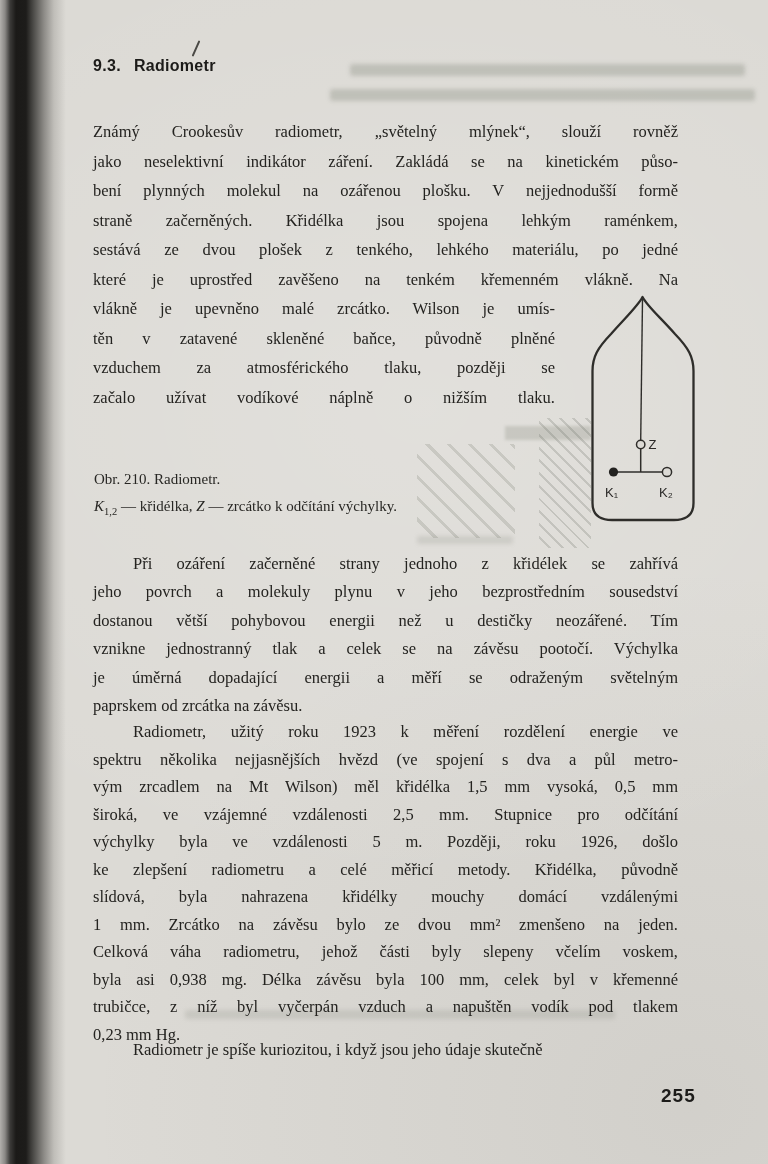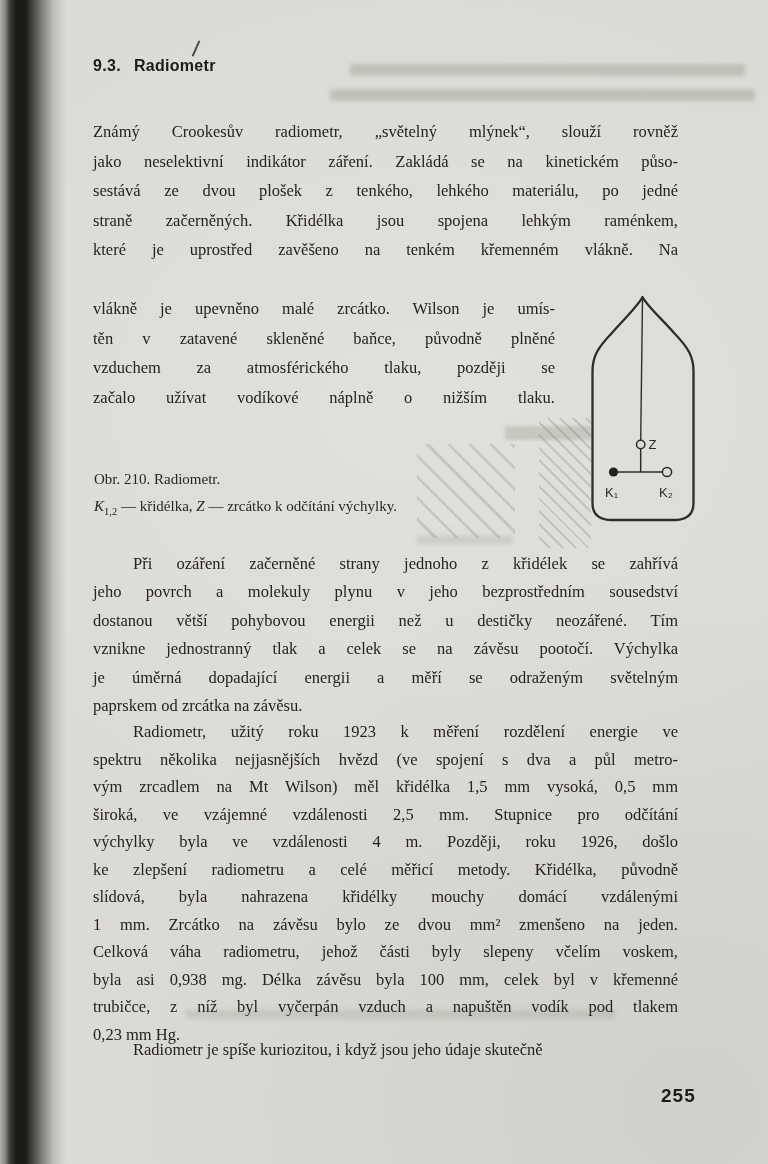--- a/index.html
+++ b/index.html
@@ -109,22 +109,23 @@
   <div class="ghost-line soft" style="left:185px; top:1010px; width:430px; height:9px;"></div>
   <div class="scratch-mark"></div>
 
   <h2 class="heading">
     <span class="sec-num">9.3.</span><span>Radiometr</span>
   </h2>
 
   <div class="para p1a">
       <div class="tline">Známý Crookesův radiometr, „světelný mlýnek“, slouží rovněž</div>
       <div class="tline">jako neselektivní indikátor záření. Zakládá se na kinetickém půso-</div>
+      <div class="tline">bení plynných molekul na ozářenou plošku. V nejjednodušší formě</div>
+      <div class="tline">straně začerněných. Křidélka jsou spojena lehkým raménkem,</div>
       <div class="tline">sestává ze dvou plošek z tenkého, lehkého materiálu, po jedné</div>
-      <div class="tline">straně začerněných. Křidélka jsou spojena lehkým raménkem,</div>
       <div class="tline">které je uprostřed zavěšeno na tenkém křemenném vlákně. Na</div>
     </div>
   <div class="para p1b">
       <div class="tline">vlákně je upevněno malé zrcátko. Wilson je umís-</div>
       <div class="tline">těn v zatavené skleněné baňce, původně plněné</div>
       <div class="tline">vzduchem za atmosférického tlaku, později se</div>
       <div class="tline">začalo užívat vodíkové náplně o nižším tlaku.</div>
     </div>
 
   <figure class="radiometer-figure">
@@ -162,21 +163,21 @@
       <div class="tline">dostanou větší pohybovou energii než u destičky neozářené. Tím</div>
       <div class="tline">vznikne jednostranný tlak a celek se na závěsu pootočí. Výchylka</div>
       <div class="tline">je úměrná dopadající energii a měří se odraženým světelným</div>
       <div class="tline last-left">paprskem od zrcátka na závěsu.</div>
     </div>
   <div class="para p3">
       <div class="tline indent">Radiometr, užitý roku 1923 k měření rozdělení energie ve</div>
       <div class="tline">spektru několika nejjasnějších hvězd (ve spojení s dva a půl metro-</div>
       <div class="tline">vým zrcadlem na Mt Wilson) měl křidélka 1,5 mm vysoká, 0,5 mm</div>
       <div class="tline">široká, ve vzájemné vzdálenosti 2,5 mm. Stupnice pro odčítání</div>
-      <div class="tline">výchylky byla ve vzdálenosti 4 m. Později, roku 1926, došlo</div>
+      <div class="tline">výchylky byla ve vzdálenosti 5 m. Později, roku 1926, došlo</div>
       <div class="tline">ke zlepšení radiometru a celé měřicí metody. Křidélka, původně</div>
       <div class="tline">slídová, byla nahrazena křidélky mouchy domácí vzdálenými</div>
       <div class="tline">1 mm. Zrcátko na závěsu bylo ze dvou mm² zmenšeno na jeden.</div>
       <div class="tline">Celková váha radiometru, jehož části byly slepeny včelím voskem,</div>
       <div class="tline">byla asi 0,938 mg. Délka závěsu byla 100 mm, celek byl v křemenné</div>
       <div class="tline">trubičce, z níž byl vyčerpán vzduch a napuštěn vodík pod tlakem</div>
       <div class="tline last-left">0,23 mm Hg.</div>
     </div>
   <div class="para p4">
       <div class="tline indent last-left">Radiometr je spíše kuriozitou, i když jsou jeho údaje skutečně</div>

